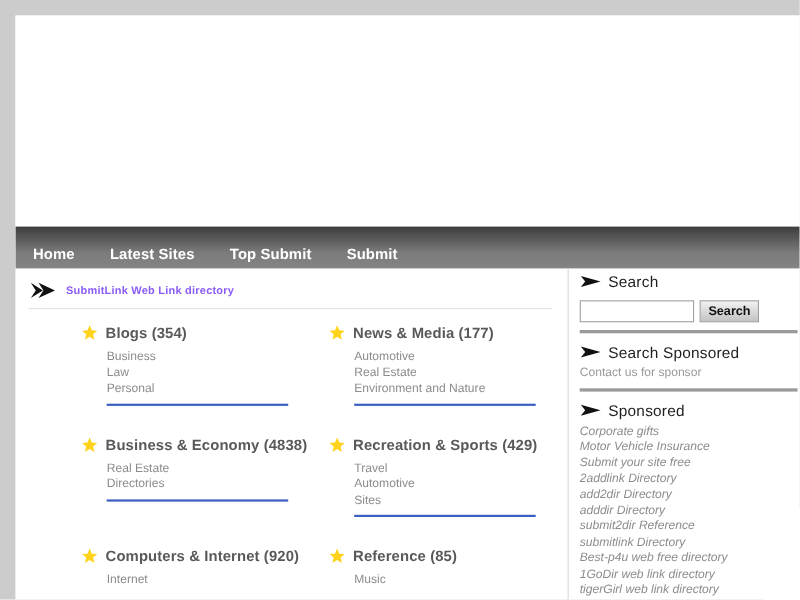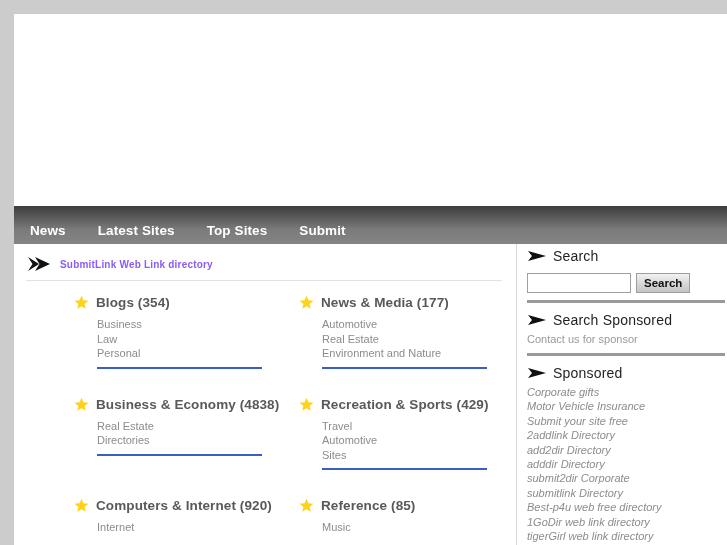--- a/index.html
+++ b/index.html
@@ -216,23 +216,23 @@
   }
 </style>
 </head>
 <body>
 
 <div id="page">
 
   <div class="banner"></div>
 
   <div class="navbar">
-    <a class="nav-item">News</a>
+    <a class="nav-item">Home</a>
     <a class="nav-item">Latest Sites</a>
-    <a class="nav-item">Top Sites</a>
+    <a class="nav-item">Top Submit</a>
     <a class="nav-item">Submit</a>
   </div>
 
   <div class="content-wrap">
 
     <div class="main-col">
 
       <div class="site-title-row">
         <svg class="logo-arrow" viewBox="0 0 26 20">
           <path d="M2 3 L13 10 L2 17 L6.5 10 Z" fill="#111111"></path>
@@ -366,21 +366,21 @@
           </svg>
           <span class="side-title">Sponsored</span>
         </div>
         <div class="sponsor-list">
           <a class="sponsor-link">Corporate gifts</a>
           <a class="sponsor-link">Motor Vehicle Insurance</a>
           <a class="sponsor-link">Submit your site free</a>
           <a class="sponsor-link">2addlink Directory</a>
           <a class="sponsor-link">add2dir Directory</a>
           <a class="sponsor-link">adddir Directory</a>
-          <a class="sponsor-link">submit2dir Corporate</a>
+          <a class="sponsor-link">submit2dir Reference</a>
           <a class="sponsor-link">submitlink Directory</a>
           <a class="sponsor-link">Best-p4u web free directory</a>
           <a class="sponsor-link">1GoDir web link directory</a>
           <a class="sponsor-link">tigerGirl web link directory</a>
         </div>
       </div>
 
     </div>
   </div>
 </div>

